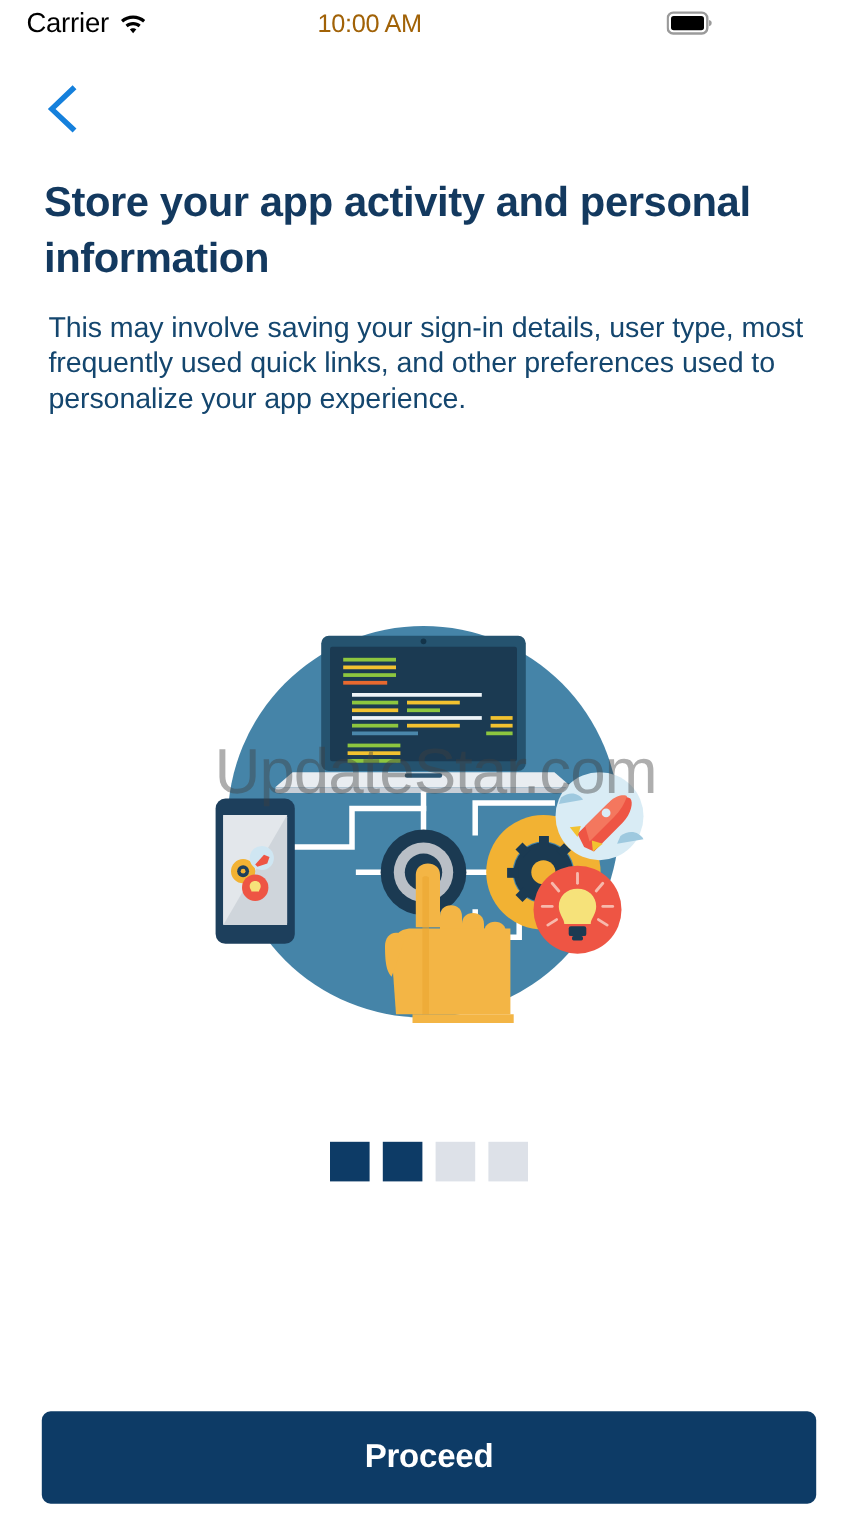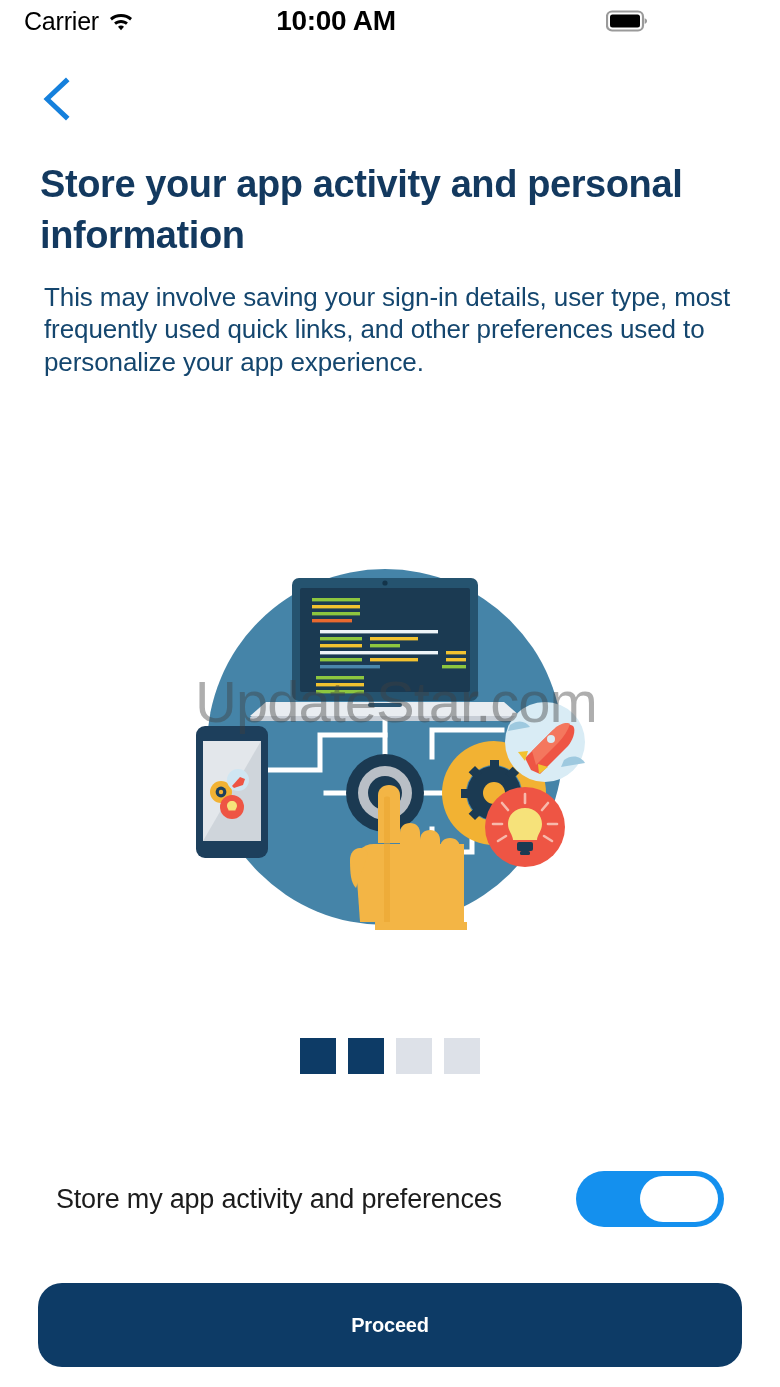--- a/index.html
+++ b/index.html
@@ -39,23 +39,23 @@
   }
   .carrier-label {
     font-size: 25px;
     color: #000000;
     letter-spacing: -0.2px;
     line-height: 1;
   }
   .wifi-icon { display: block; width: 26px; height: 20px; }
   .status-center {
     flex: 0 0 auto;
-    font-size: 28px;
-    font-weight: bold;
-    color: #000000;
+    font-size: 23px;
+    font-weight: normal;
+    color: #a16207;
     letter-spacing: -0.3px;
   }
   .status-right {
     flex: 1 1 0;
     display: flex;
     justify-content: flex-end;
     align-items: center;
   }
   .battery-icon { display: block; width: 42px; height: 22px; }
 
@@ -169,25 +169,25 @@
   }
 
   
   .proceed-button {
     position: absolute;
     top: 1283px;
     left: 38px;
     width: 704px;
     height: 84px;
     border: none;
-    border-radius: 24px;
+    border-radius: 8px;
     background: #0d3b66;
     color: #ffffff;
     font-family: "Liberation Sans", sans-serif;
-    font-size: 20px;
+    font-size: 30px;
     font-weight: bold;
     letter-spacing: -0.2px;
     cursor: pointer;
   }
 </style>
 </head>
 <body>
 
 <div class="phone-frame">
 
@@ -350,22 +350,16 @@
   </div>
   <div class="watermark">UpdateStar.com</div>
 
   <div class="pagination">
     <span class="page-dot active"></span>
     <span class="page-dot active"></span>
     <span class="page-dot inactive"></span>
     <span class="page-dot inactive"></span>
   </div>
 
-  <div class="toggle-row">
-    <span class="toggle-label">Store my app activity and preferences</span>
-    <span class="switch">
-      <span class="switch-knob"></span>
-    </span>
-  </div>
 
   <button class="proceed-button">Proceed</button>
 
 </div>
 
 </body></html>

